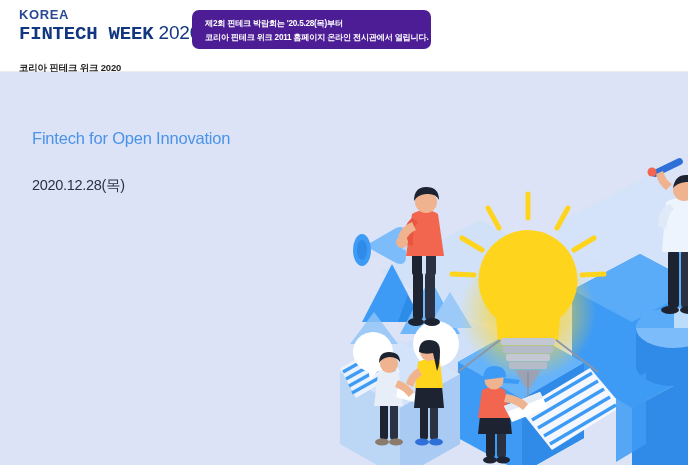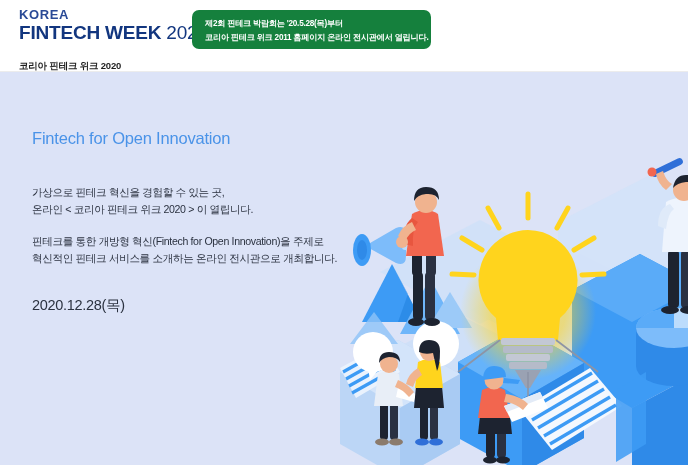--- a/index.html
+++ b/index.html
@@ -17,30 +17,30 @@
     background:#ffffff;
     border-bottom:1px solid #ececec;
     box-sizing:border-box;
   }
   .logo{position:absolute;left:19px;top:8px;line-height:1;}
   .logo-korea{
     font-size:13px;font-weight:bold;color:#2a4a96;
     letter-spacing:.6px;margin-bottom:2px;
   }
   .logo-main{font-size:19px;line-height:1.05;color:#12367f;letter-spacing:-.2px;white-space:nowrap;}
-  .logo-main .fw{font-weight:bold;}
+  .logo-main .fw{font-weight:bold;font-family:Liberation Mono, monospace;}
   .logo-main .yr{font-weight:normal;color:#12367f;}
   .logo-kr{
     font-size:9.5px;font-weight:bold;color:#1f1f1f;margin-top:18px;letter-spacing:-.2px;
   }
 
   
   .notice{
     position:absolute;left:192px;top:10px;width:239px;height:39px;
-    background:#15803d;border-radius:7px;
+    background:#4c1d95;border-radius:7px;
     box-sizing:border-box;padding:7px 0 0 13px;
   }
   .notice-line{
     color:#ffffff;font-size:8.2px;font-weight:bold;line-height:1.65;
     letter-spacing:-.25px;white-space:nowrap;
   }
 
   
   .stage{
     position:absolute;left:0;top:72px;width:700px;height:393px;
@@ -104,30 +104,20 @@
 
   </div>
 
   <div class="stage">
 
     <div class="copy">
 
       <p class="kicker">Fintech for Open Innovation</p>
 
 
-      <div class="body-block">
-        <p class="para">
-          <span>가상으로 핀테크 혁신을 경험할 수 있는 곳,</span><br>
-          <span>온라인 &lt; 코리아 핀테크 위크 2020 &gt; 이 열립니다.</span>
-        </p>
-        <p class="para second">
-          <span>핀테크를 통한 개방형 혁신(Fintech for Open Innovation)을 주제로</span><br>
-          <span>혁신적인 핀테크 서비스를 소개하는 온라인 전시관으로 개최합니다.</span>
-        </p>
-      </div>
 
       <div class="date">2020.12.28(목)</div>
     </div>
 
     <div class="art">
       <svg viewBox="0 0 360 393" xmlns="http://www.w3.org/2000/svg">
         <defs>
           <radialGradient id="glow" cx="50%" cy="50%" r="50%">
             <stop offset="55%" stop-color="#ffd41d" stop-opacity=".55"></stop>
             <stop offset="100%" stop-color="#ffd41d" stop-opacity="0"></stop>

